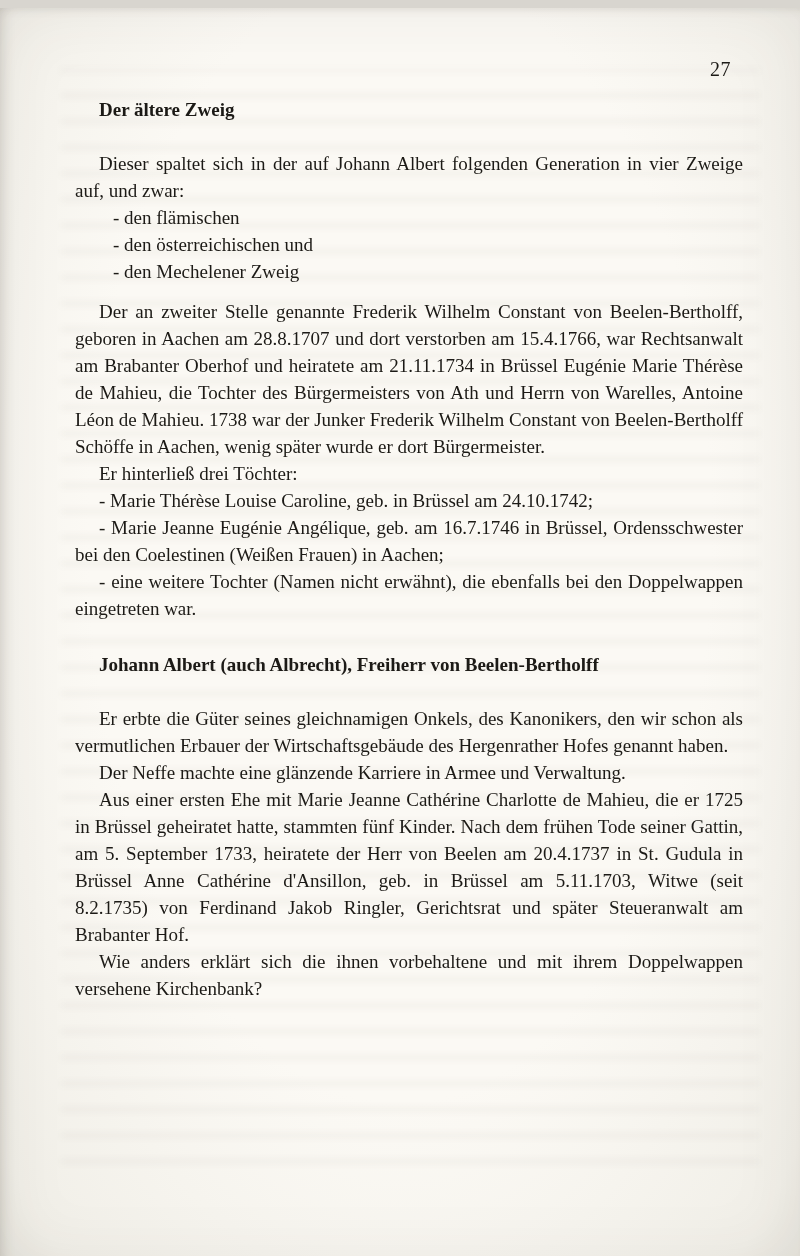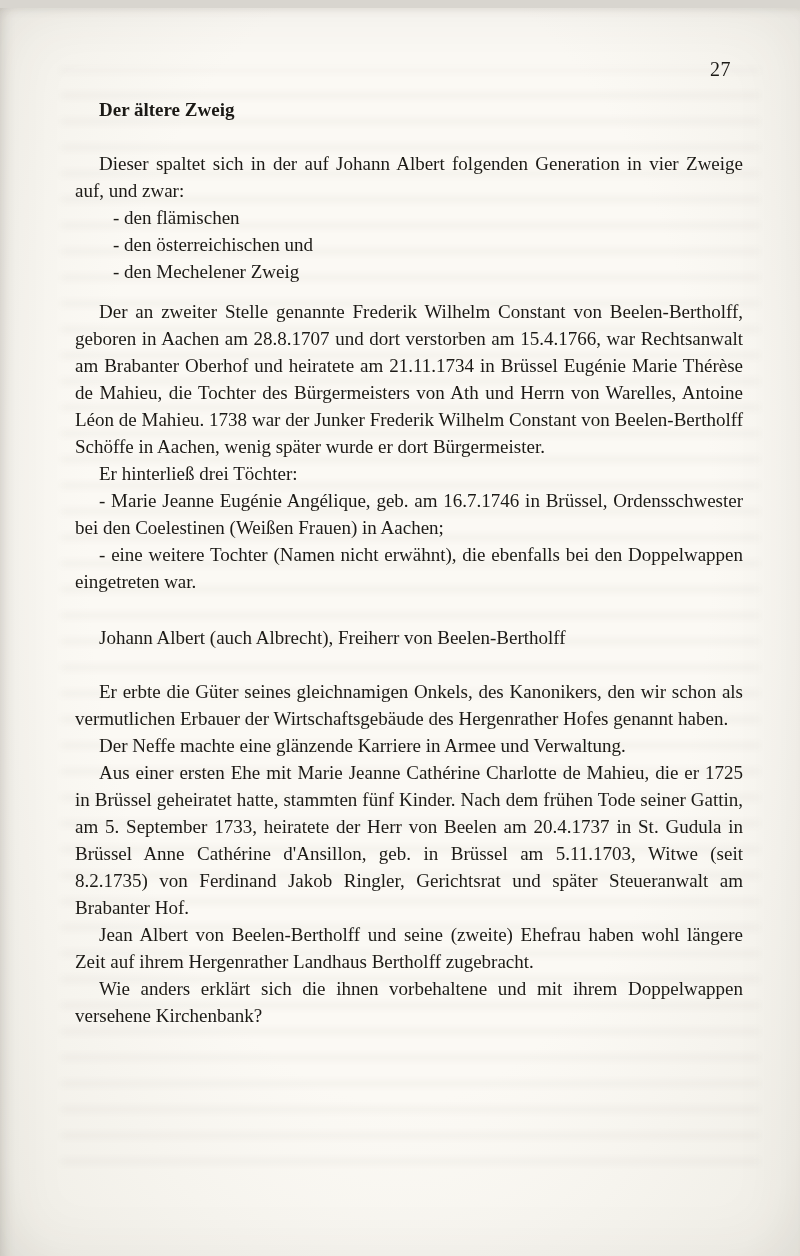--- a/index.html
+++ b/index.html
@@ -48,21 +48,21 @@
     font-size: 20px;
     letter-spacing: 0.5px;
   }
   .h1 {
     font-weight: bold;
     text-indent: 24px;
     margin-top: 13px;
     text-align: left;
   }
   .h2 {
-    font-weight: normal;
+    font-weight: bold;
     text-indent: 24px;
     margin-top: 29px;
     text-align: left;
   }
   .para {
     margin: 0;
     text-indent: 24px;
     font-family: Liberation Serif, serif;
   }
   .mt-blank { margin-top: 27px; }
@@ -90,31 +90,31 @@
     <div class="branch-list">
       <div class="branch-item">- den flämischen</div>
       <div class="branch-item">- den österreichischen und</div>
       <div class="branch-item">- den Mechelener Zweig</div>
     </div>
 
     <p class="para mt-half">Der an zweiter Stelle genannte Frederik Wilhelm Constant von Beelen-Bertholff, geboren in Aachen am 28.8.1707 und dort verstorben am 15.4.1766, war Rechtsanwalt am Brabanter Oberhof und heiratete am 21.11.1734 in Brüssel Eugénie Marie Thérèse de Mahieu, die Tochter des Bürgermeisters von Ath und Herrn von Warelles, Antoine Léon de Mahieu. 1738 war der Junker Frederik Wilhelm Constant von Beelen-Bertholff Schöffe in Aachen, wenig später wurde er dort Bürgermeister.</p>
 
     <p class="para">Er hinterließ drei Töchter:</p>
 
+    <p class="para">- Marie Thérèse Louise Caroline, geb. in Brüssel am 24.10.1742;</p>
 
     <p class="para">- Marie Jeanne Eugénie Angélique, geb. am 16.7.1746 in Brüssel, Ordensschwester bei den Coelestinen (Weißen Frauen) in Aachen;</p>
 
     <p class="para">- eine weitere Tochter (Namen nicht erwähnt), die ebenfalls bei den Doppelwappen eingetreten war.</p>
 
     <div class="h2">Johann Albert (auch Albrecht), Freiherr von Beelen-Bertholff</div>
 
     <p class="para mt-blank">Er erbte die Güter seines gleichnamigen Onkels, des Kanonikers, den wir schon als vermutlichen Erbauer der Wirtschaftsgebäude des Hergenrather Hofes genannt haben.</p>
 
     <p class="para">Der Neffe machte eine glänzende Karriere in Armee und Verwaltung.</p>
 
     <p class="para">Aus einer ersten Ehe mit Marie Jeanne Cathérine Charlotte de Mahieu, die er 1725 in Brüssel geheiratet hatte, stammten fünf Kinder. Nach dem frühen Tode seiner Gattin, am 5. September 1733, heiratete der Herr von Beelen am 20.4.1737 in St. Gudula in Brüssel Anne Cathérine d'Ansillon, geb. in Brüssel am 5.11.1703, Witwe (seit 8.2.1735) von Ferdinand Jakob Ringler, Gerichtsrat und später Steueranwalt am Brabanter Hof.</p>
 
-    <p class="para">Jean Albert von Beelen-Bertholff und seine (zweite) Ehefrau haben wohl längere Zeit auf ihrem Hergenrather Landhaus Bertholff zugebracht.</p>
 
     <p class="para">Wie anders erklärt sich die ihnen vorbehaltene und mit ihrem Doppelwappen versehene Kirchenbank?</p>
 
   </div>
 </div>
 
 </body></html>

